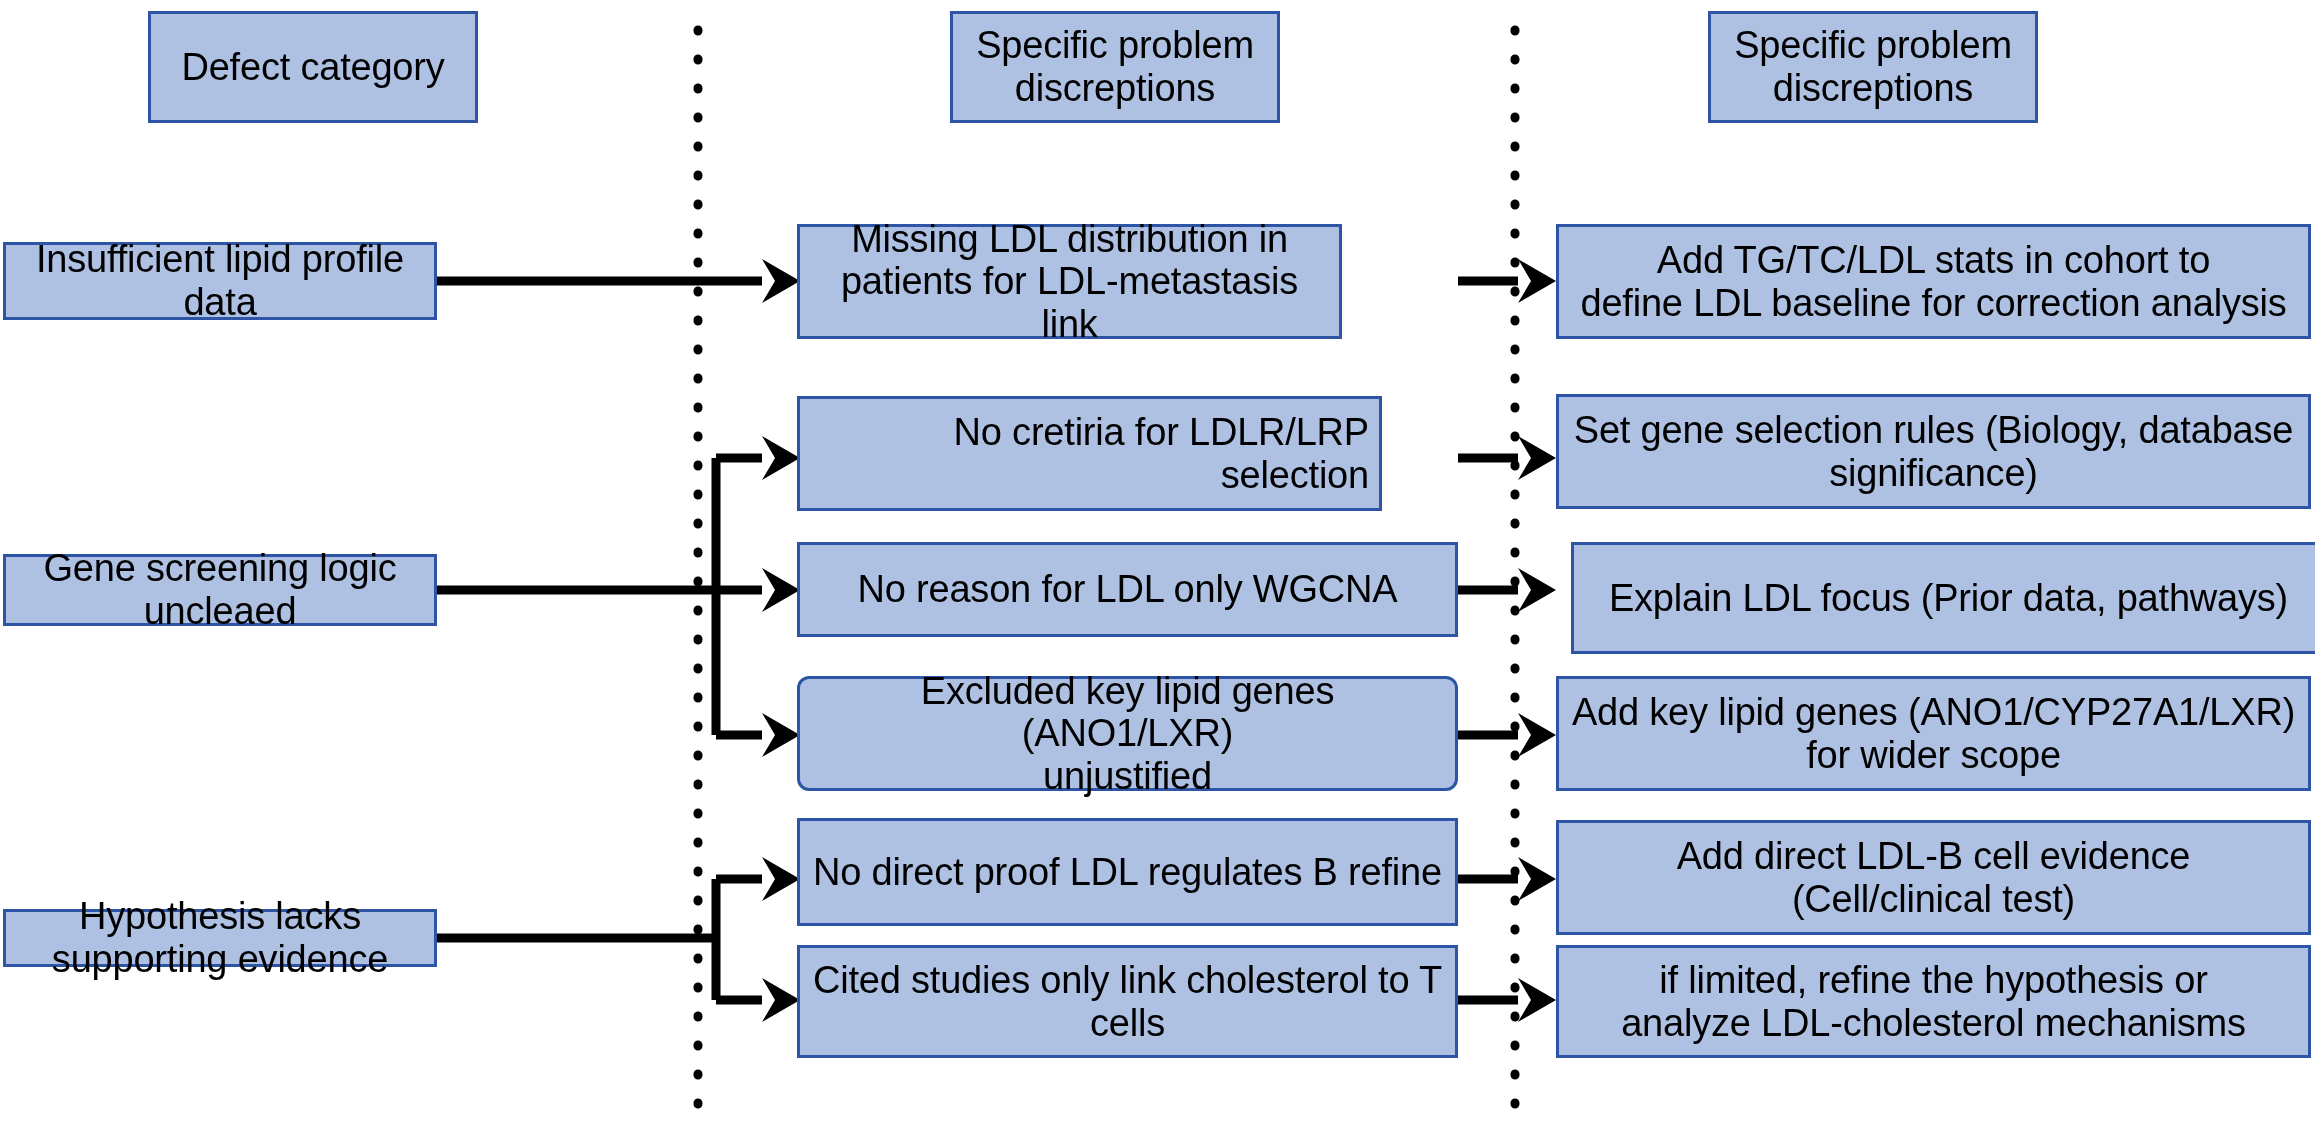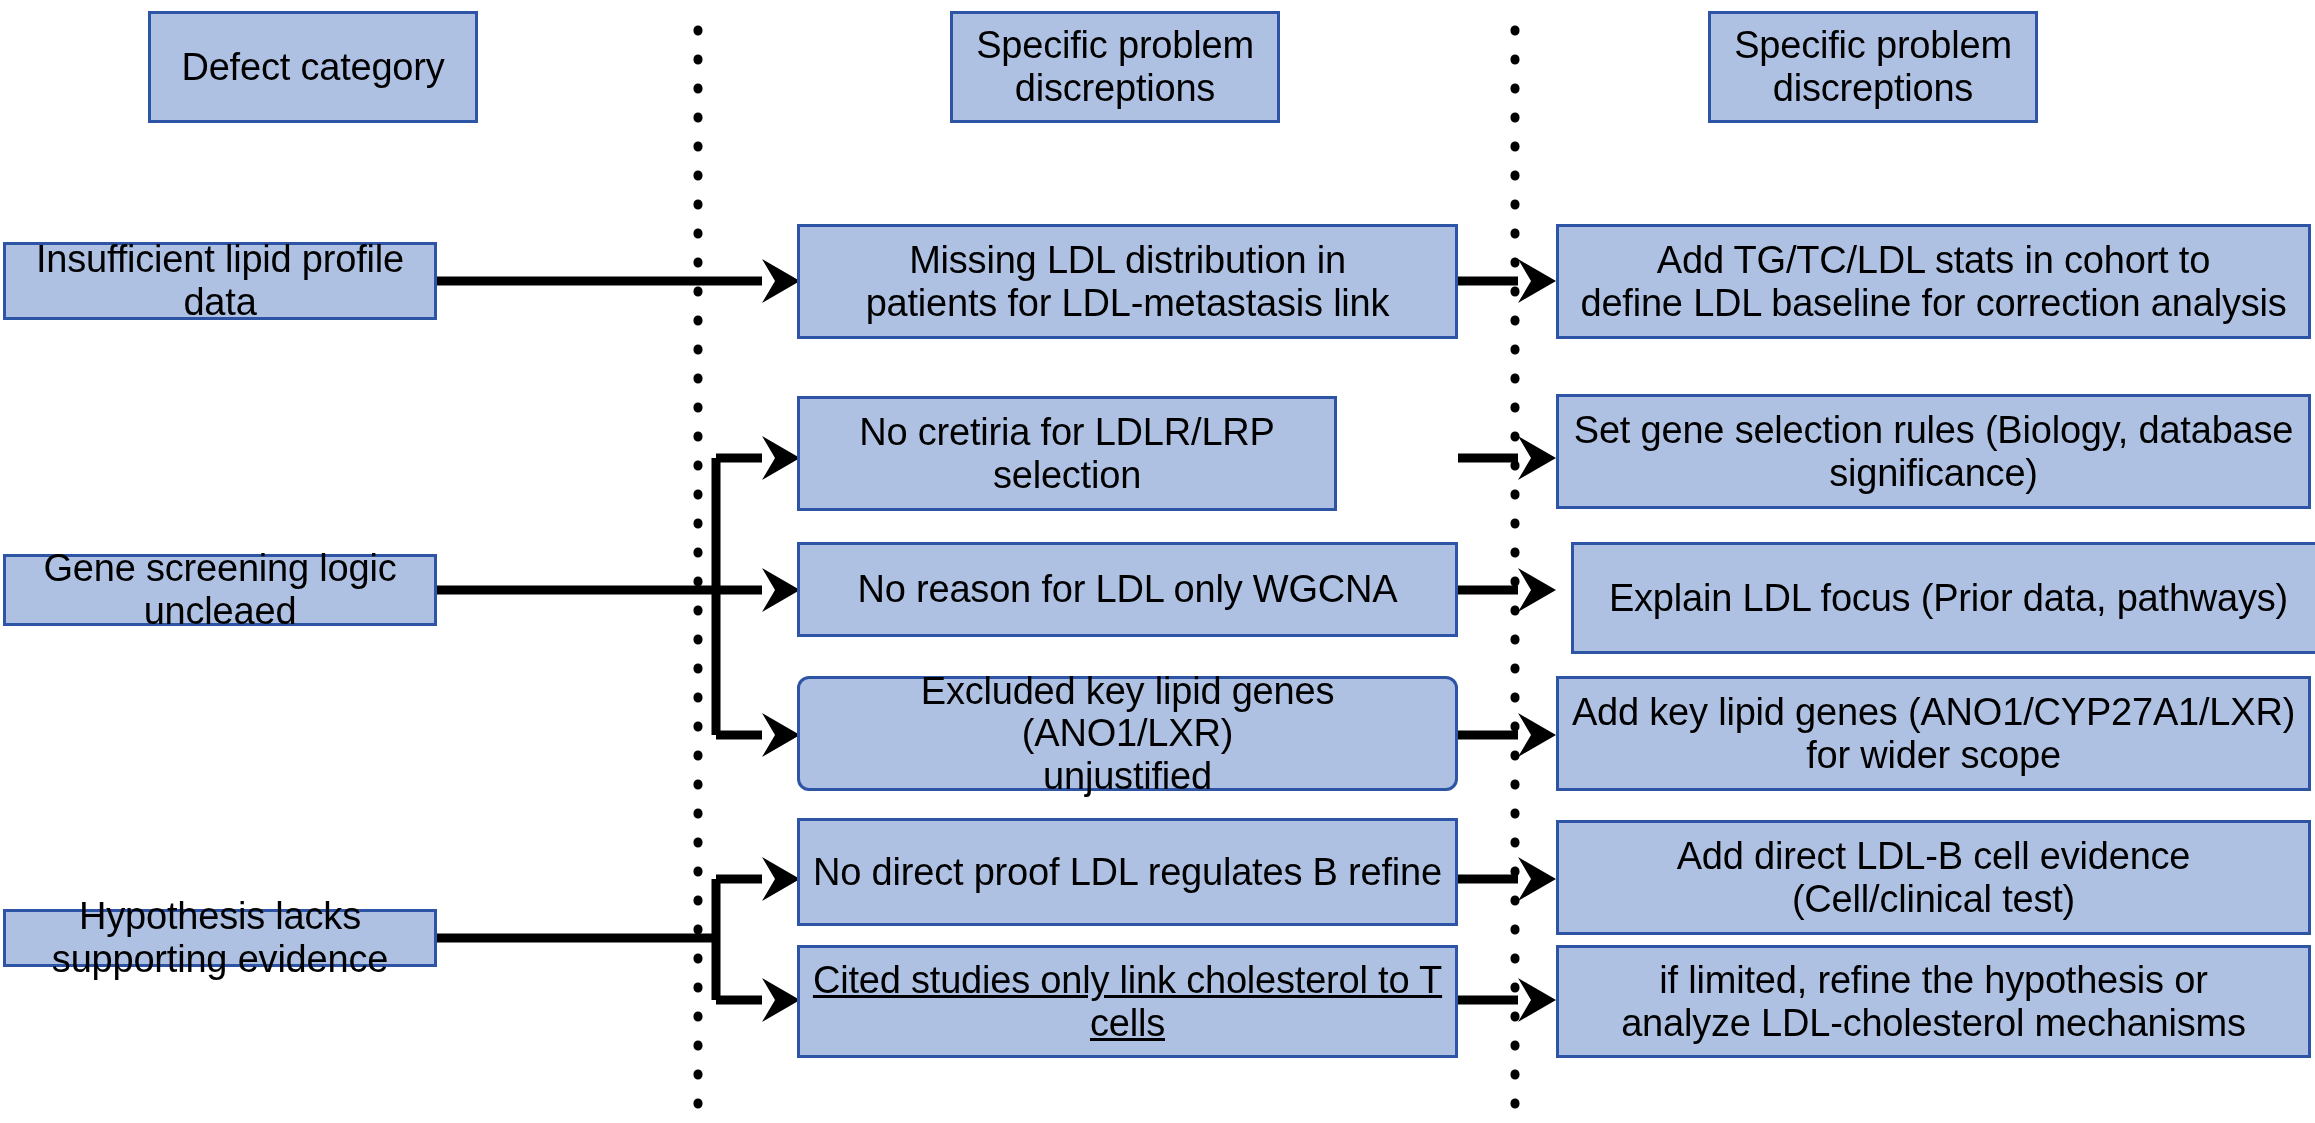--- a/index.html
+++ b/index.html
@@ -133,33 +133,33 @@
 
   <div class="node header" style="left:1708px; top:11px; width:330px; height:112px;">Specific problem
 discreptions</div>
 
   <div class="node" style="left:3px; top:242px; width:434px; height:78px;">Insufficient lipid profile data</div>
 
   <div class="node" style="left:3px; top:554px; width:434px; height:72px;">Gene screening logic uncleaed</div>
 
   <div class="node" style="left:3px; top:909px; width:434px; height:58px;">Hypothesis lacks supporting evidence</div>
 
-  <div class="node" style="left:797px; top:224px; width:661px; height:115px;">Missing LDL distribution in
+  <div class="node" style="left:797px; top:224px; width:545px; height:115px;">Missing LDL distribution in
 patients for LDL-metastasis link</div>
 
-  <div class="node" style="left:797px; top:396px; width:540px; height:115px;">No cretiria for LDLR/LRP selection</div>
+  <div class="node" style="left:797px; top:396px; width:585px; height:115px;text-align:right;">No cretiria for LDLR/LRP selection</div>
 
   <div class="node" style="left:797px; top:542px; width:661px; height:95px;">No reason for LDL only WGCNA</div>
 
   <div class="node" style="left:797px; top:676px; width:661px; height:115px;border-radius:12px;">Excluded key lipid genes (ANO1/LXR)
 unjustified</div>
 
   <div class="node" style="left:797px; top:818px; width:661px; height:108px;">No direct proof LDL regulates B refine</div>
 
-  <div class="node" style="left:797px; top:945px; width:661px; height:113px;text-decoration:underline;">Cited studies only link cholesterol to T
+  <div class="node" style="left:797px; top:945px; width:661px; height:113px;">Cited studies only link cholesterol to T
 cells</div>
 
   <div class="node" style="left:1556px; top:224px; width:755px; height:115px;">Add TG/TC/LDL stats in cohort to
 define LDL baseline for correction analysis</div>
 
   <div class="node" style="left:1556px; top:394px; width:755px; height:115px;">Set gene selection rules (Biology, database
 significance)</div>
 
   <div class="node" style="left:1556px; top:542px; width:755px; height:112px;margin-left:15px;">Explain LDL focus (Prior data, pathways)</div>
 

